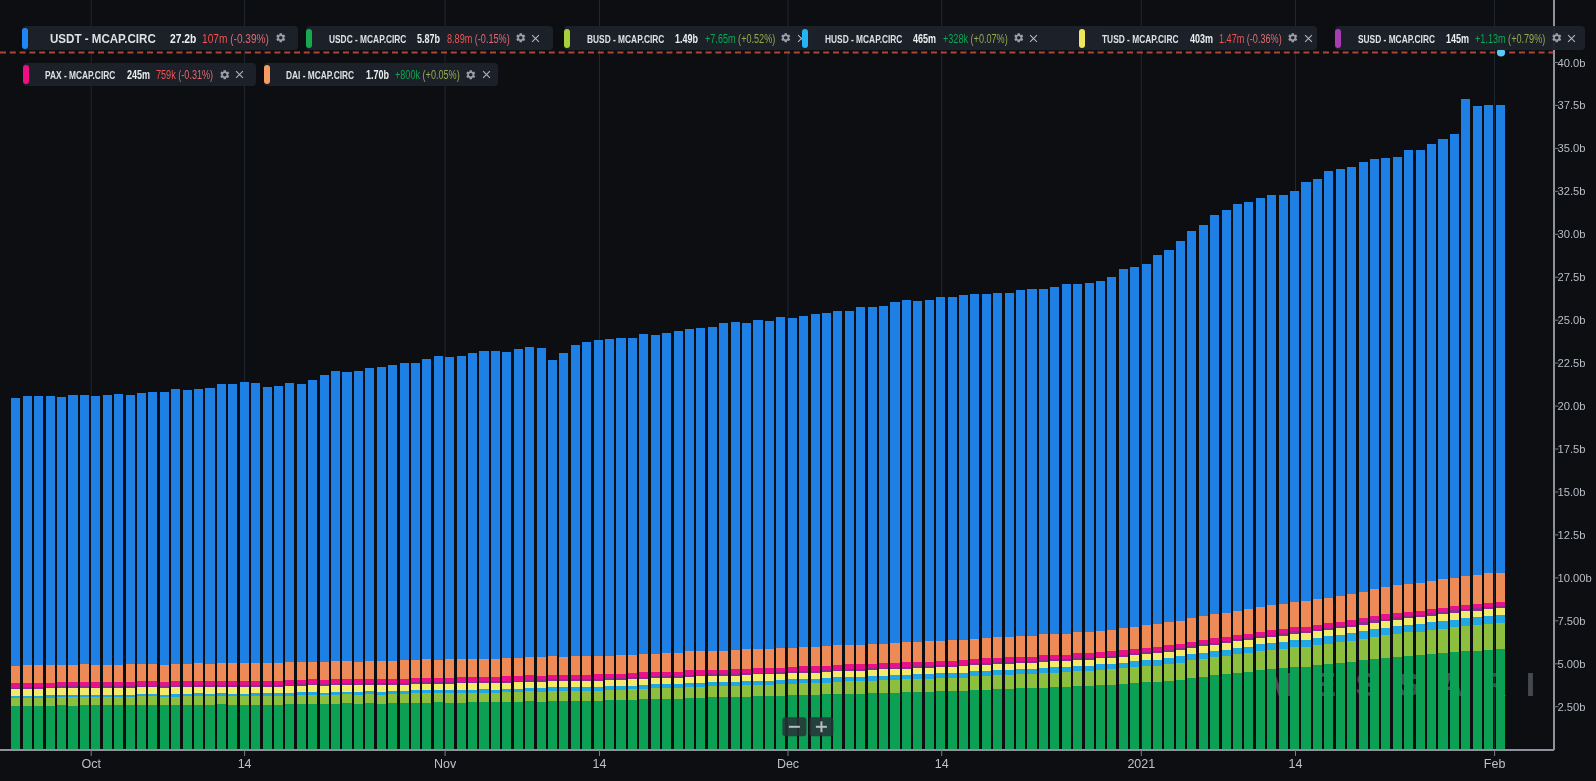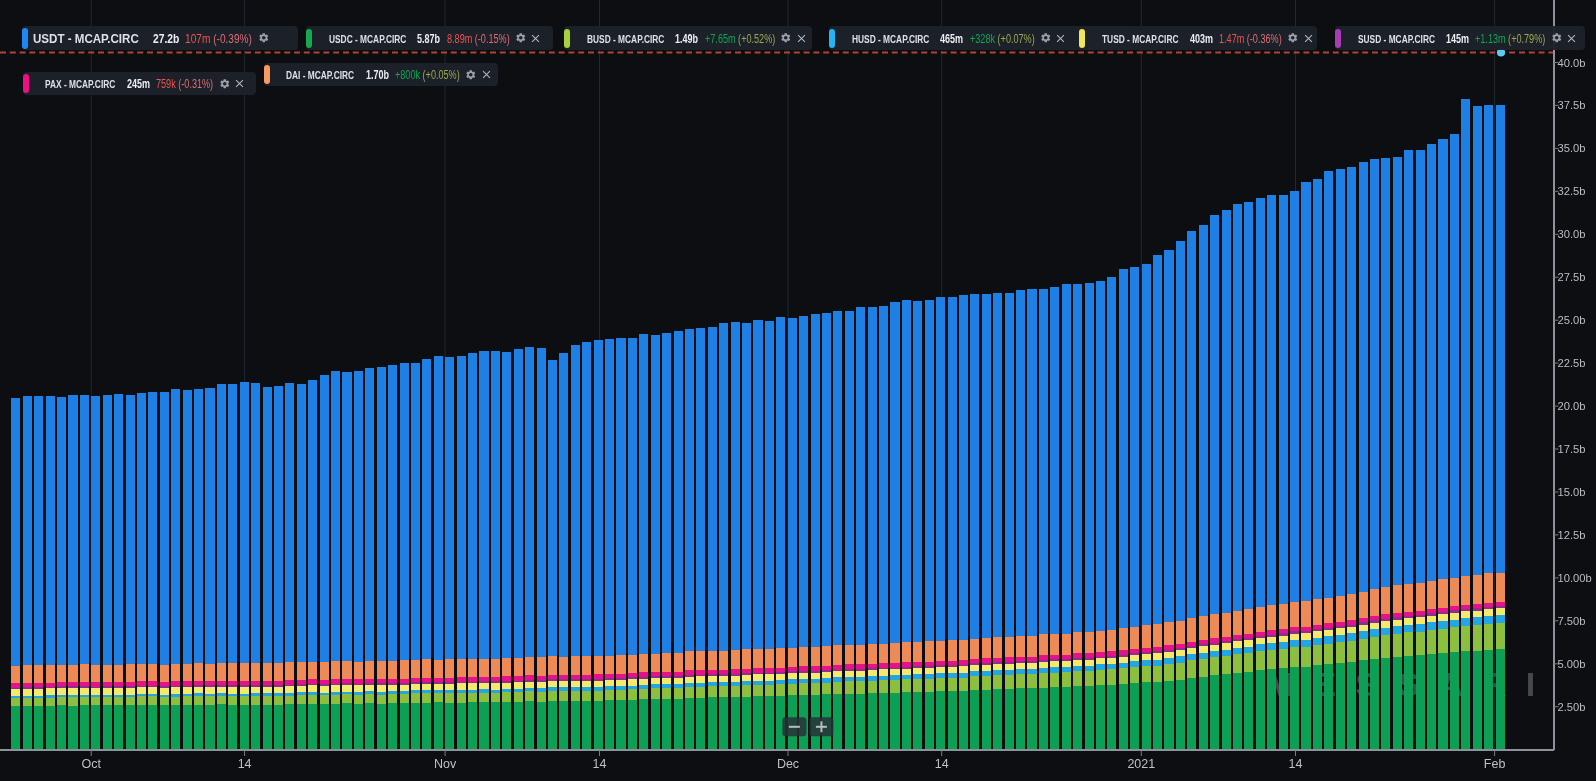--- a/index.html
+++ b/index.html
@@ -7,21 +7,21 @@
 svg.chart { position:absolute; left:0; top:0; }
 .axt { fill:#bcc0c8; font-size:12.5px; font-family:"Liberation Sans", sans-serif; }
 .axp { fill:#b9bdc5; font-size:11.2px; font-family:"Liberation Sans", sans-serif; }
 .lg { position:absolute; background:rgba(28,33,43,0.96); border-radius:4px;
   display:flex; align-items:center; white-space:nowrap; }
 .chip { width:6px; height:19px; border-radius:3px; flex:0 0 6px; }
 .lg.first .chip { height:21px; }
 .pt { display:inline-block; overflow:visible; }
 .pt .in { display:inline-block; transform-origin:0 50%; white-space:pre; }
 .ttl { margin-left:16.5px; } .ttl .in { color:#dde1e6; }
-.ttl.tf { margin-left:5px; }
+.ttl.tf { margin-left:22px; }
 .val { margin-left:11.4px; } .val .in { color:#eceef0; }
 .val.vf { margin-left:14px; }
 .chg { margin-left:6.5px; }
 .chg i, .chg u { font-style:normal; text-decoration:none; }
 i.dn { color:#ef5350; } u.dn { color:#e06a70; }
 i.up { color:#0da750; } u.up { color:#9aa84e; }
 .gear { width:11.5px; height:11.5px; margin-left:5.4px; flex:0 0 11.5px; }
 .xic { width:9px; height:9px; margin-left:4.9px; flex:0 0 9px; }
 </style></head>
 <body>
@@ -139,21 +139,21 @@
       <span class="pt ttl" style="width:77.4px"><span class="in" style="font-size:11px;font-weight:700;transform:scaleX(0.7600)">BUSD - MCAP.CIRC</span></span>
       <span class="pt val" style="width:23.0px"><span class="in" style="font-size:12px;font-weight:700;transform:scaleX(0.7500)">1.49b</span></span>
       <span class="pt chg" style="width:70.3px"><span class="in" style="font-size:12px;font-weight:400;transform:scaleX(0.7580)"><i class="up">+7.65m</i><u class="up"> (+0.52%)</u></span></span>
       <svg class="gear" viewBox="0 0 24 24">
         <path fill="#9b9ea6" d="M19.14 12.94c.04-.3.06-.61.06-.94 0-.32-.02-.64-.07-.94l2.03-1.58c.18-.14.23-.41.12-.61l-1.92-3.32c-.12-.22-.37-.29-.59-.22l-2.39.96c-.5-.38-1.03-.7-1.62-.94l-.36-2.54c-.04-.24-.24-.41-.48-.41h-3.84c-.24 0-.43.17-.47.41l-.36 2.54c-.59.24-1.13.57-1.62.94l-2.39-.96c-.22-.08-.47 0-.59.22L2.74 8.87c-.12.21-.08.47.12.61l2.03 1.58c-.05.3-.09.63-.09.94s.02.64.07.94l-2.03 1.58c-.18.14-.23.41-.12.61l1.92 3.32c.12.22.37.29.59.22l2.39-.96c.5.38 1.03.7 1.62.94l.36 2.54c.05.24.24.41.48.41h3.84c.24 0 .44-.17.47-.41l.36-2.54c.59-.24 1.13-.56 1.62-.94l2.39.96c.22.08.47 0 .59-.22l1.92-3.32c.12-.22.07-.47-.12-.61l-2.01-1.58zM12 15.6c-1.98 0-3.6-1.62-3.6-3.6s1.62-3.6 3.6-3.6 3.6 1.62 3.6 3.6-1.62 3.6-3.6 3.6z"></path>
       </svg>
       <svg class="xic" viewBox="0 0 10 10">
         <path stroke="#b2b5be" stroke-width="1.2" fill="none" d="M1.2 1.2l7.6 7.6M8.8 1.2l-7.6 7.6"></path>
       </svg>
     </div>
-<div class="lg" style="left:829px;top:26px;width:300px;height:24px">
+<div class="lg" style="left:802px;top:26px;width:300px;height:24px">
       <span class="chip" style="background:#24b3f5"></span>
       <span class="pt ttl" style="width:77.4px"><span class="in" style="font-size:11px;font-weight:700;transform:scaleX(0.7600)">HUSD - MCAP.CIRC</span></span>
       <span class="pt val" style="width:23.0px"><span class="in" style="font-size:12px;font-weight:700;transform:scaleX(0.7500)">465m</span></span>
       <span class="pt chg" style="width:64.7px"><span class="in" style="font-size:12px;font-weight:400;transform:scaleX(0.7580)"><i class="up">+328k</i><u class="up"> (+0.07%)</u></span></span>
       <svg class="gear" viewBox="0 0 24 24">
         <path fill="#9b9ea6" d="M19.14 12.94c.04-.3.06-.61.06-.94 0-.32-.02-.64-.07-.94l2.03-1.58c.18-.14.23-.41.12-.61l-1.92-3.32c-.12-.22-.37-.29-.59-.22l-2.39.96c-.5-.38-1.03-.7-1.62-.94l-.36-2.54c-.04-.24-.24-.41-.48-.41h-3.84c-.24 0-.43.17-.47.41l-.36 2.54c-.59.24-1.13.57-1.62.94l-2.39-.96c-.22-.08-.47 0-.59.22L2.74 8.87c-.12.21-.08.47.12.61l2.03 1.58c-.05.3-.09.63-.09.94s.02.64.07.94l-2.03 1.58c-.18.14-.23.41-.12.61l1.92 3.32c.12.22.37.29.59.22l2.39-.96c.5.38 1.03.7 1.62.94l.36 2.54c.05.24.24.41.48.41h3.84c.24 0 .44-.17.47-.41l.36-2.54c.59-.24 1.13-.56 1.62-.94l2.39.96c.22.08.47 0 .59-.22l1.92-3.32c.12-.22.07-.47-.12-.61l-2.01-1.58zM12 15.6c-1.98 0-3.6-1.62-3.6-3.6s1.62-3.6 3.6-3.6 3.6 1.62 3.6 3.6-1.62 3.6-3.6 3.6z"></path>
       </svg>
       <svg class="xic" viewBox="0 0 10 10">
         <path stroke="#b2b5be" stroke-width="1.2" fill="none" d="M1.2 1.2l7.6 7.6M8.8 1.2l-7.6 7.6"></path>
       </svg>
@@ -175,21 +175,21 @@
       <span class="pt ttl" style="width:77.0px"><span class="in" style="font-size:11px;font-weight:700;transform:scaleX(0.7600)">SUSD - MCAP.CIRC</span></span>
       <span class="pt val" style="width:23.0px"><span class="in" style="font-size:12px;font-weight:700;transform:scaleX(0.7500)">145m</span></span>
       <span class="pt chg" style="width:70.3px"><span class="in" style="font-size:12px;font-weight:400;transform:scaleX(0.7580)"><i class="up">+1.13m</i><u class="up"> (+0.79%)</u></span></span>
       <svg class="gear" viewBox="0 0 24 24">
         <path fill="#9b9ea6" d="M19.14 12.94c.04-.3.06-.61.06-.94 0-.32-.02-.64-.07-.94l2.03-1.58c.18-.14.23-.41.12-.61l-1.92-3.32c-.12-.22-.37-.29-.59-.22l-2.39.96c-.5-.38-1.03-.7-1.62-.94l-.36-2.54c-.04-.24-.24-.41-.48-.41h-3.84c-.24 0-.43.17-.47.41l-.36 2.54c-.59.24-1.13.57-1.62.94l-2.39-.96c-.22-.08-.47 0-.59.22L2.74 8.87c-.12.21-.08.47.12.61l2.03 1.58c-.05.3-.09.63-.09.94s.02.64.07.94l-2.03 1.58c-.18.14-.23.41-.12.61l1.92 3.32c.12.22.37.29.59.22l2.39-.96c.5.38 1.03.7 1.62.94l.36 2.54c.05.24.24.41.48.41h3.84c.24 0 .44-.17.47-.41l.36-2.54c.59-.24 1.13-.56 1.62-.94l2.39.96c.22.08.47 0 .59-.22l1.92-3.32c.12-.22.07-.47-.12-.61l-2.01-1.58zM12 15.6c-1.98 0-3.6-1.62-3.6-3.6s1.62-3.6 3.6-3.6 3.6 1.62 3.6 3.6-1.62 3.6-3.6 3.6z"></path>
       </svg>
       <svg class="xic" viewBox="0 0 10 10">
         <path stroke="#b2b5be" stroke-width="1.2" fill="none" d="M1.2 1.2l7.6 7.6M8.8 1.2l-7.6 7.6"></path>
       </svg>
     </div>
-<div class="lg" style="left:22.8px;top:72px;width:233px;height:22.5px">
+<div class="lg" style="left:22.8px;top:63px;width:233px;height:22.5px">
       <span class="chip" style="background:#f00f82"></span>
       <span class="pt ttl" style="width:70.3px"><span class="in" style="font-size:11px;font-weight:700;transform:scaleX(0.7600)">PAX - MCAP.CIRC</span></span>
       <span class="pt val" style="width:23.0px"><span class="in" style="font-size:12px;font-weight:700;transform:scaleX(0.7500)">245m</span></span>
       <span class="pt chg" style="width:57.1px"><span class="in" style="font-size:12px;font-weight:400;transform:scaleX(0.7580)"><i class="dn">759k</i><u class="dn"> (-0.31%)</u></span></span>
       <svg class="gear" viewBox="0 0 24 24">
         <path fill="#9b9ea6" d="M19.14 12.94c.04-.3.06-.61.06-.94 0-.32-.02-.64-.07-.94l2.03-1.58c.18-.14.23-.41.12-.61l-1.92-3.32c-.12-.22-.37-.29-.59-.22l-2.39.96c-.5-.38-1.03-.7-1.62-.94l-.36-2.54c-.04-.24-.24-.41-.48-.41h-3.84c-.24 0-.43.17-.47.41l-.36 2.54c-.59.24-1.13.57-1.62.94l-2.39-.96c-.22-.08-.47 0-.59.22L2.74 8.87c-.12.21-.08.47.12.61l2.03 1.58c-.05.3-.09.63-.09.94s.02.64.07.94l-2.03 1.58c-.18.14-.23.41-.12.61l1.92 3.32c.12.22.37.29.59.22l2.39-.96c.5.38 1.03.7 1.62.94l.36 2.54c.05.24.24.41.48.41h3.84c.24 0 .44-.17.47-.41l.36-2.54c.59-.24 1.13-.56 1.62-.94l2.39.96c.22.08.47 0 .59-.22l1.92-3.32c.12-.22.07-.47-.12-.61l-2.01-1.58zM12 15.6c-1.98 0-3.6-1.62-3.6-3.6s1.62-3.6 3.6-3.6 3.6 1.62 3.6 3.6-1.62 3.6-3.6 3.6z"></path>
       </svg>
       <svg class="xic" viewBox="0 0 10 10">
         <path stroke="#b2b5be" stroke-width="1.2" fill="none" d="M1.2 1.2l7.6 7.6M8.8 1.2l-7.6 7.6"></path>
       </svg>

